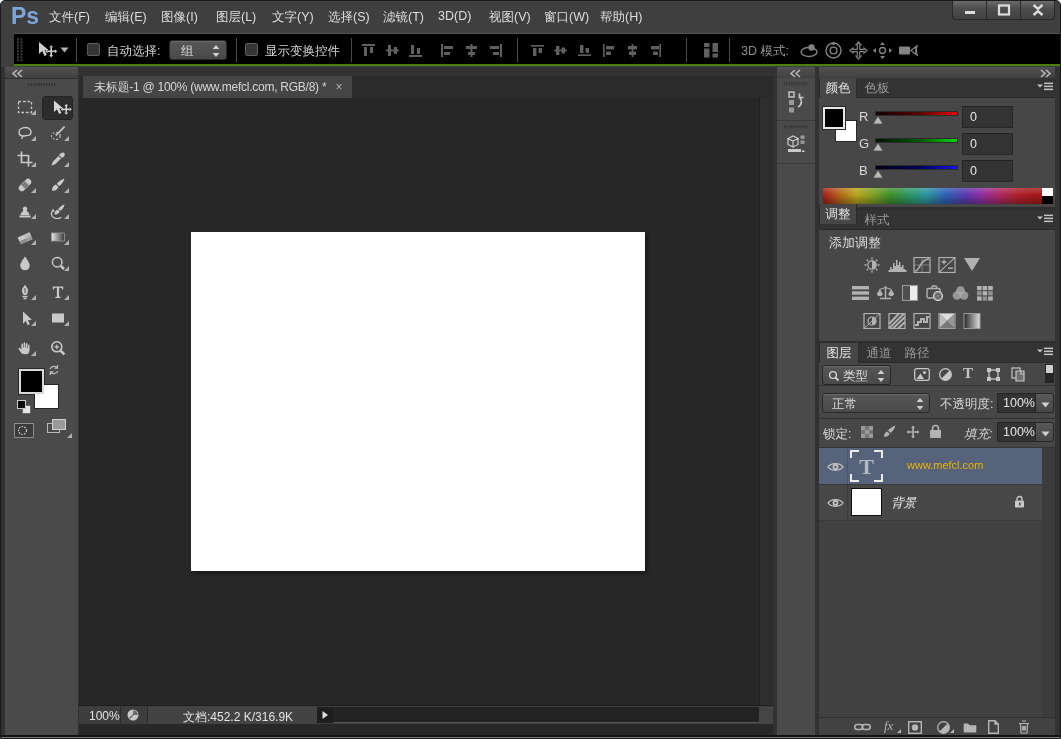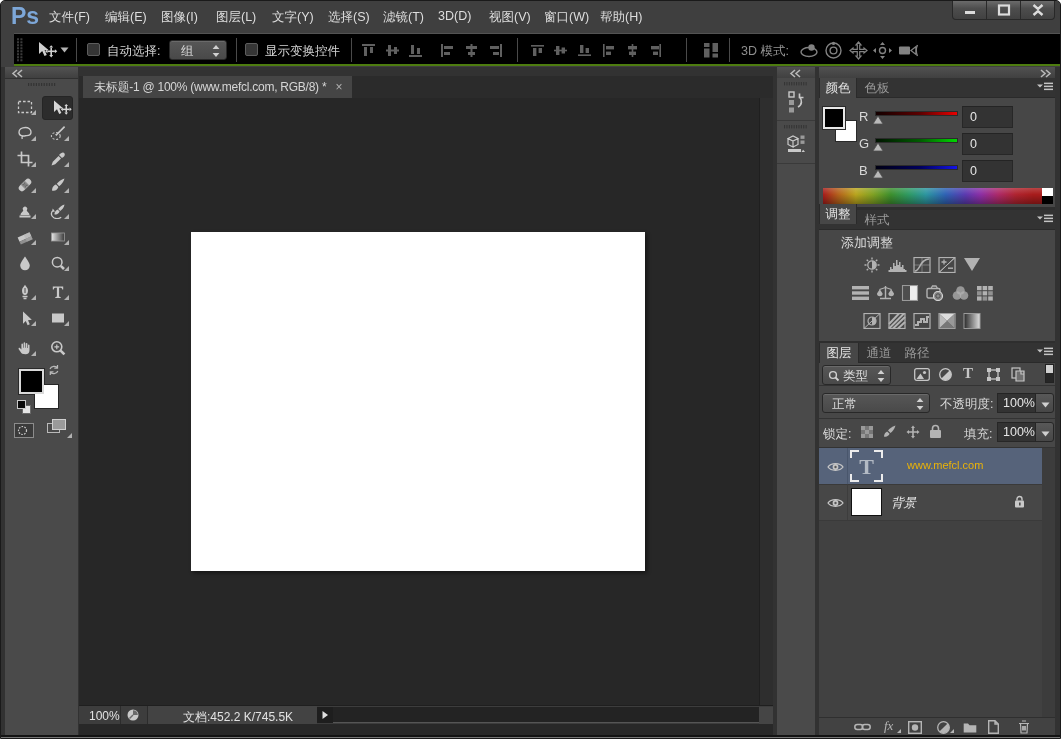--- a/index.html
+++ b/index.html
@@ -468,21 +468,21 @@
       <div id="statusbar">
         <div class="abs" style="left:10px;top:3px;font-size:12px;color:#e2e2e2;">100%</div>
         <div class="abs" style="left:41px;top:0;width:1px;height:18px;background:#2c2c2c;"></div>
         <svg class="abs" style="left:48px;top:3px;" width="12" height="12" viewBox="0 0 12 12">
             <circle cx="6" cy="6" r="5.5" fill="#c9c9c9"></circle>
             <path d="M6 6 V1.2 A4.8 4.8 0 0 1 10.8 6 Z" fill="#6a6a6a"></path>
             <path d="M6 6 L2.5 9.5" stroke="#6a6a6a" stroke-width="1.4"></path>
           </svg>
         <div class="abs" style="left:68px;top:0;width:1px;height:18px;background:#2c2c2c;"></div>
         <div class="abs" style="left:69px;top:0px;width:169px;height:18px;background:#434343;"></div>
-          <div class="abs" style="left:104px;top:3px;font-size:12px;color:#e2e2e2;">文档:452.2 K/745.5K</div>
+          <div class="abs" style="left:104px;top:3px;font-size:12px;color:#e2e2e2;">文档:452.2 K/316.9K</div>
         <div class="abs" style="left:238px;top:1px;width:16px;height:16px;background:#1e1e1e;"></div>
         <svg class="abs" style="left:243px;top:5px;" width="7" height="9" viewBox="0 0 7 9">
             <path d="M0.5 0 L6 4 L0.5 8 Z" fill="#e0e0e0"></path>
           </svg>
         <div class="abs" style="left:254px;top:1px;width:426px;height:16px;background:#232323;border-bottom:1px solid #555;"></div>
         <div class="abs" style="left:680px;top:1px;width:14px;height:17px;background:#454545;"></div>
         </div>
     </div>
     <div id="minidock">
       <div class="phead" style="width:38px;top:0;"></div>
@@ -572,21 +572,21 @@
     <div class="abs" style="left:0;top:140px;width:236px;height:3px;background:#2e2e2e;"></div>
     <div class="tabrow" style="top:143px;"></div>
     <div class="tab-on" style="left:0px;width:38px;top:137px;">调整</div>
     <div class="tab-off" style="left:39px;width:38px;top:143px;">样式</div>
     <svg class="abs" style="left:218px;top:147px;" width="17" height="9" viewBox="0 0 17 9">
           <path d="M0 2.5 L3 5.5 L6 2.5 Z" fill="#c4c4c4"></path>
           <rect x="7" y="0.6" width="9" height="1.5" fill="#c4c4c4"></rect>
           <rect x="7" y="3.6" width="9" height="1.5" fill="#c4c4c4"></rect>
           <rect x="7" y="6.6" width="9" height="1.5" fill="#c4c4c4"></rect>
         </svg>
-    <div class="abs" style="left:22px;top:167px;font-size:13px;color:#dcdcdc;">添加调整</div>
+    <div class="abs" style="left:10px;top:167px;font-size:13px;color:#dcdcdc;">添加调整</div>
     <svg class="abs" style="left:44px;top:190px;" width="19" height="16" viewBox="0 0 19 16">
           <circle cx="9" cy="8" r="4.2" fill="none" stroke="#b2b2b2" stroke-width="1.3"></circle>
           <path d="M9 3.8 A4.2 4.2 0 0 1 9 12.2 Z" fill="#b2b2b2"></path>
           <g stroke="#b2b2b2" stroke-width="1.4">
             <path d="M9 0.5 V2.5 M9 13.5 V15.5 M1.5 8 H3.5 M14.5 8 H16.5 M3.7 2.7 L5.1 4.1 M12.9 11.9 L14.3 13.3 M14.3 2.7 L12.9 4.1 M5.1 11.9 L3.7 13.3"></path>
           </g>
         </svg>
     <svg class="abs" style="left:69px;top:190px;" width="19" height="16" viewBox="0 0 19 16">
           <path d="M0.5 15 V13 H2 V10 H3.5 V12 H5 V6 H6.5 V9 H8 V3 H9.5 V8 H11 V5 H12.5 V10 H14 V8 H15.5 V12 H17 V13 H18.5 V15 Z" fill="#b2b2b2"></path>
         </svg>
@@ -760,21 +760,21 @@
           <path d="M13.5 0.5 C10 1.5 7.5 3.5 6 5.5 L8.5 8 C10.5 6.5 12.5 4 13.5 0.5 Z" fill="#b3b3b3"></path>
           <path d="M5.2 6.4 L7.6 8.8 C6.8 10.4 5.4 11.8 3.4 11.8 C2.6 11.8 2 11.4 2 11.4 C2 11.4 2.2 9.4 3 8.2 C3.6 7.3 4.4 6.7 5.2 6.4 Z" fill="#b3b3b3"></path>
         </svg>
     <svg class="abs" style="left:87px;top:358px;" width="14" height="14" viewBox="0 0 14 14">
           <path d="M7 0.5 L9 3 H7.8 V6.2 H11 V5 L13.5 7 L11 9 V7.8 H7.8 V11 H9 L7 13.5 L5 11 H6.2 V7.8 H3 V9 L0.5 7 L3 5 V6.2 H6.2 V3 H5 Z" fill="#b3b3b3"></path>
         </svg>
     <svg class="abs" style="left:110px;top:357px;" width="13" height="15" viewBox="0 0 13 15">
           <rect x="1" y="6" width="11" height="8" rx="1" fill="#b3b3b3"></rect>
           <path d="M3.5 6 V4.5 A3 3 0 0 1 9.5 4.5 V6" fill="none" stroke="#b3b3b3" stroke-width="1.6"></path>
         </svg>
-    <div class="abs" style="left:145px;top:359px;font-size:12.5px;color:#dadada;">填充:</div>
+    <div class="abs" style="left:145px;top:359px;font-size:12.5px;color:#dadada;font-style:italic;">填充:</div>
     <div class="field" style="left:178px;top:355px;width:39px;height:20px;line-height:19px;padding-left:5px;">100%</div>
     <div class="ddbtn" style="left:216px;top:355px;width:19px;height:20px;">
           <svg class="abs" style="left:5px;top:8px;" width="9" height="6" viewBox="0 0 9 6">
             <path d="M0.5 0.5 H8.5 L4.5 5.5 Z" fill="#d0d0d0"></path>
           </svg>
         </div>
     <div class="abs" style="left:0;top:381px;width:223px;height:36px;background:#56637a;"></div>
     <svg class="abs" style="left:8px;top:394px;" width="17" height="12" viewBox="0 0 17 12">
           <path d="M1 6 C4 1.6 13 1.6 16 6 C13 10.4 4 10.4 1 6 Z" fill="none" stroke="#c6c6c6" stroke-width="1.3"></path>
           <circle cx="8.5" cy="6" r="2.9" fill="#c6c6c6"></circle>

